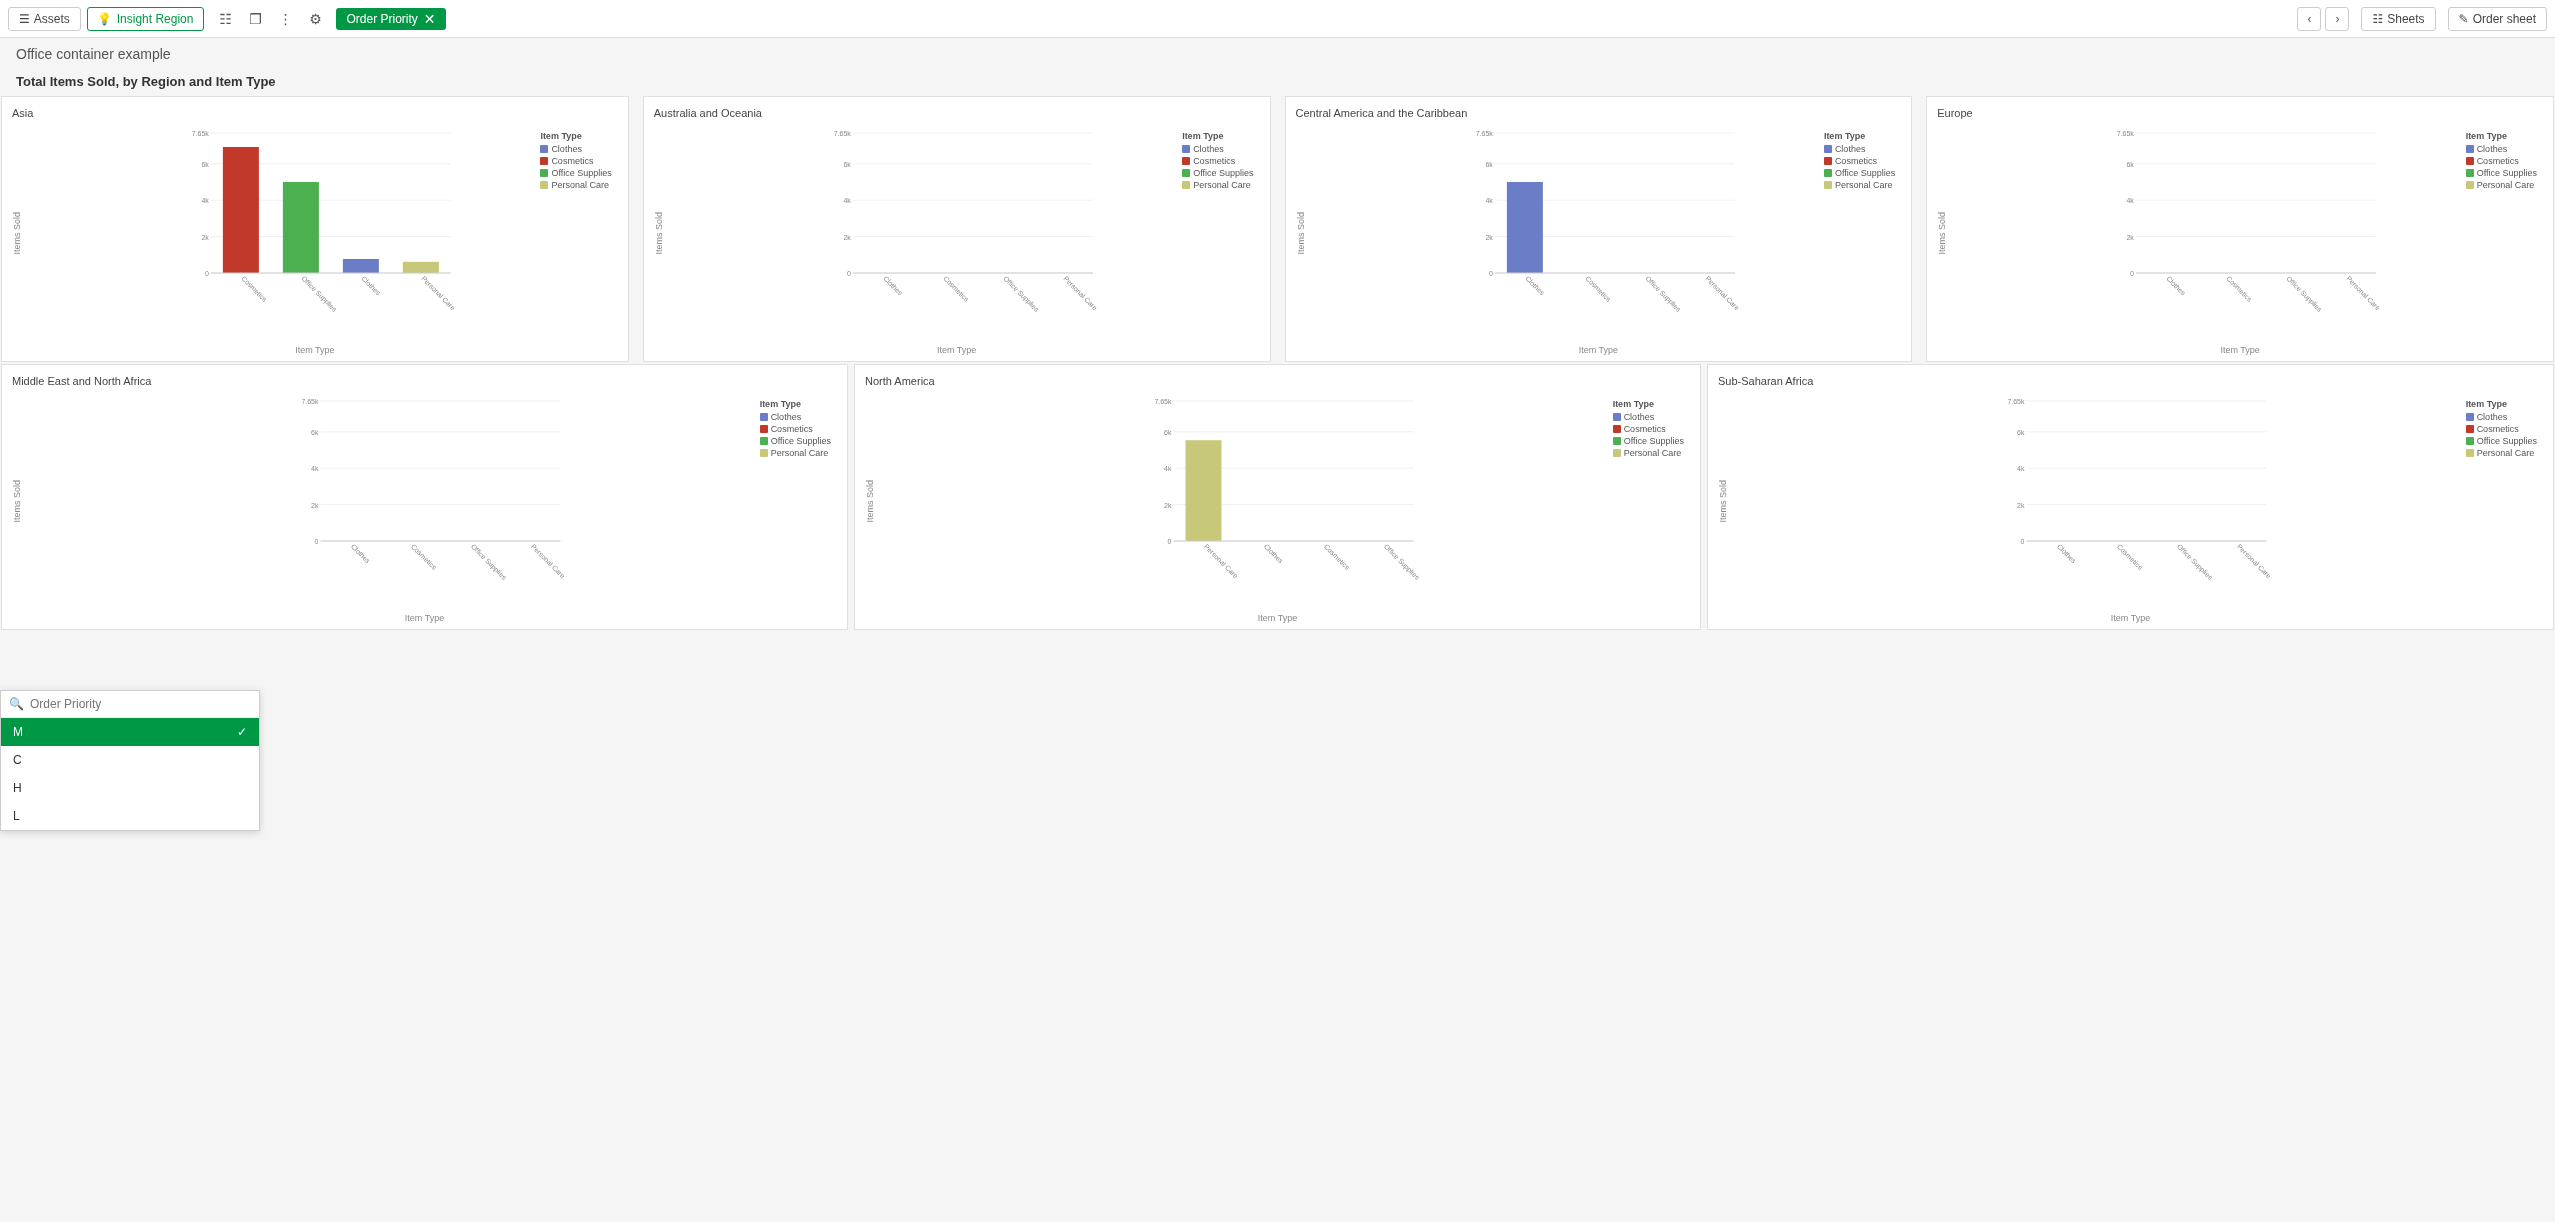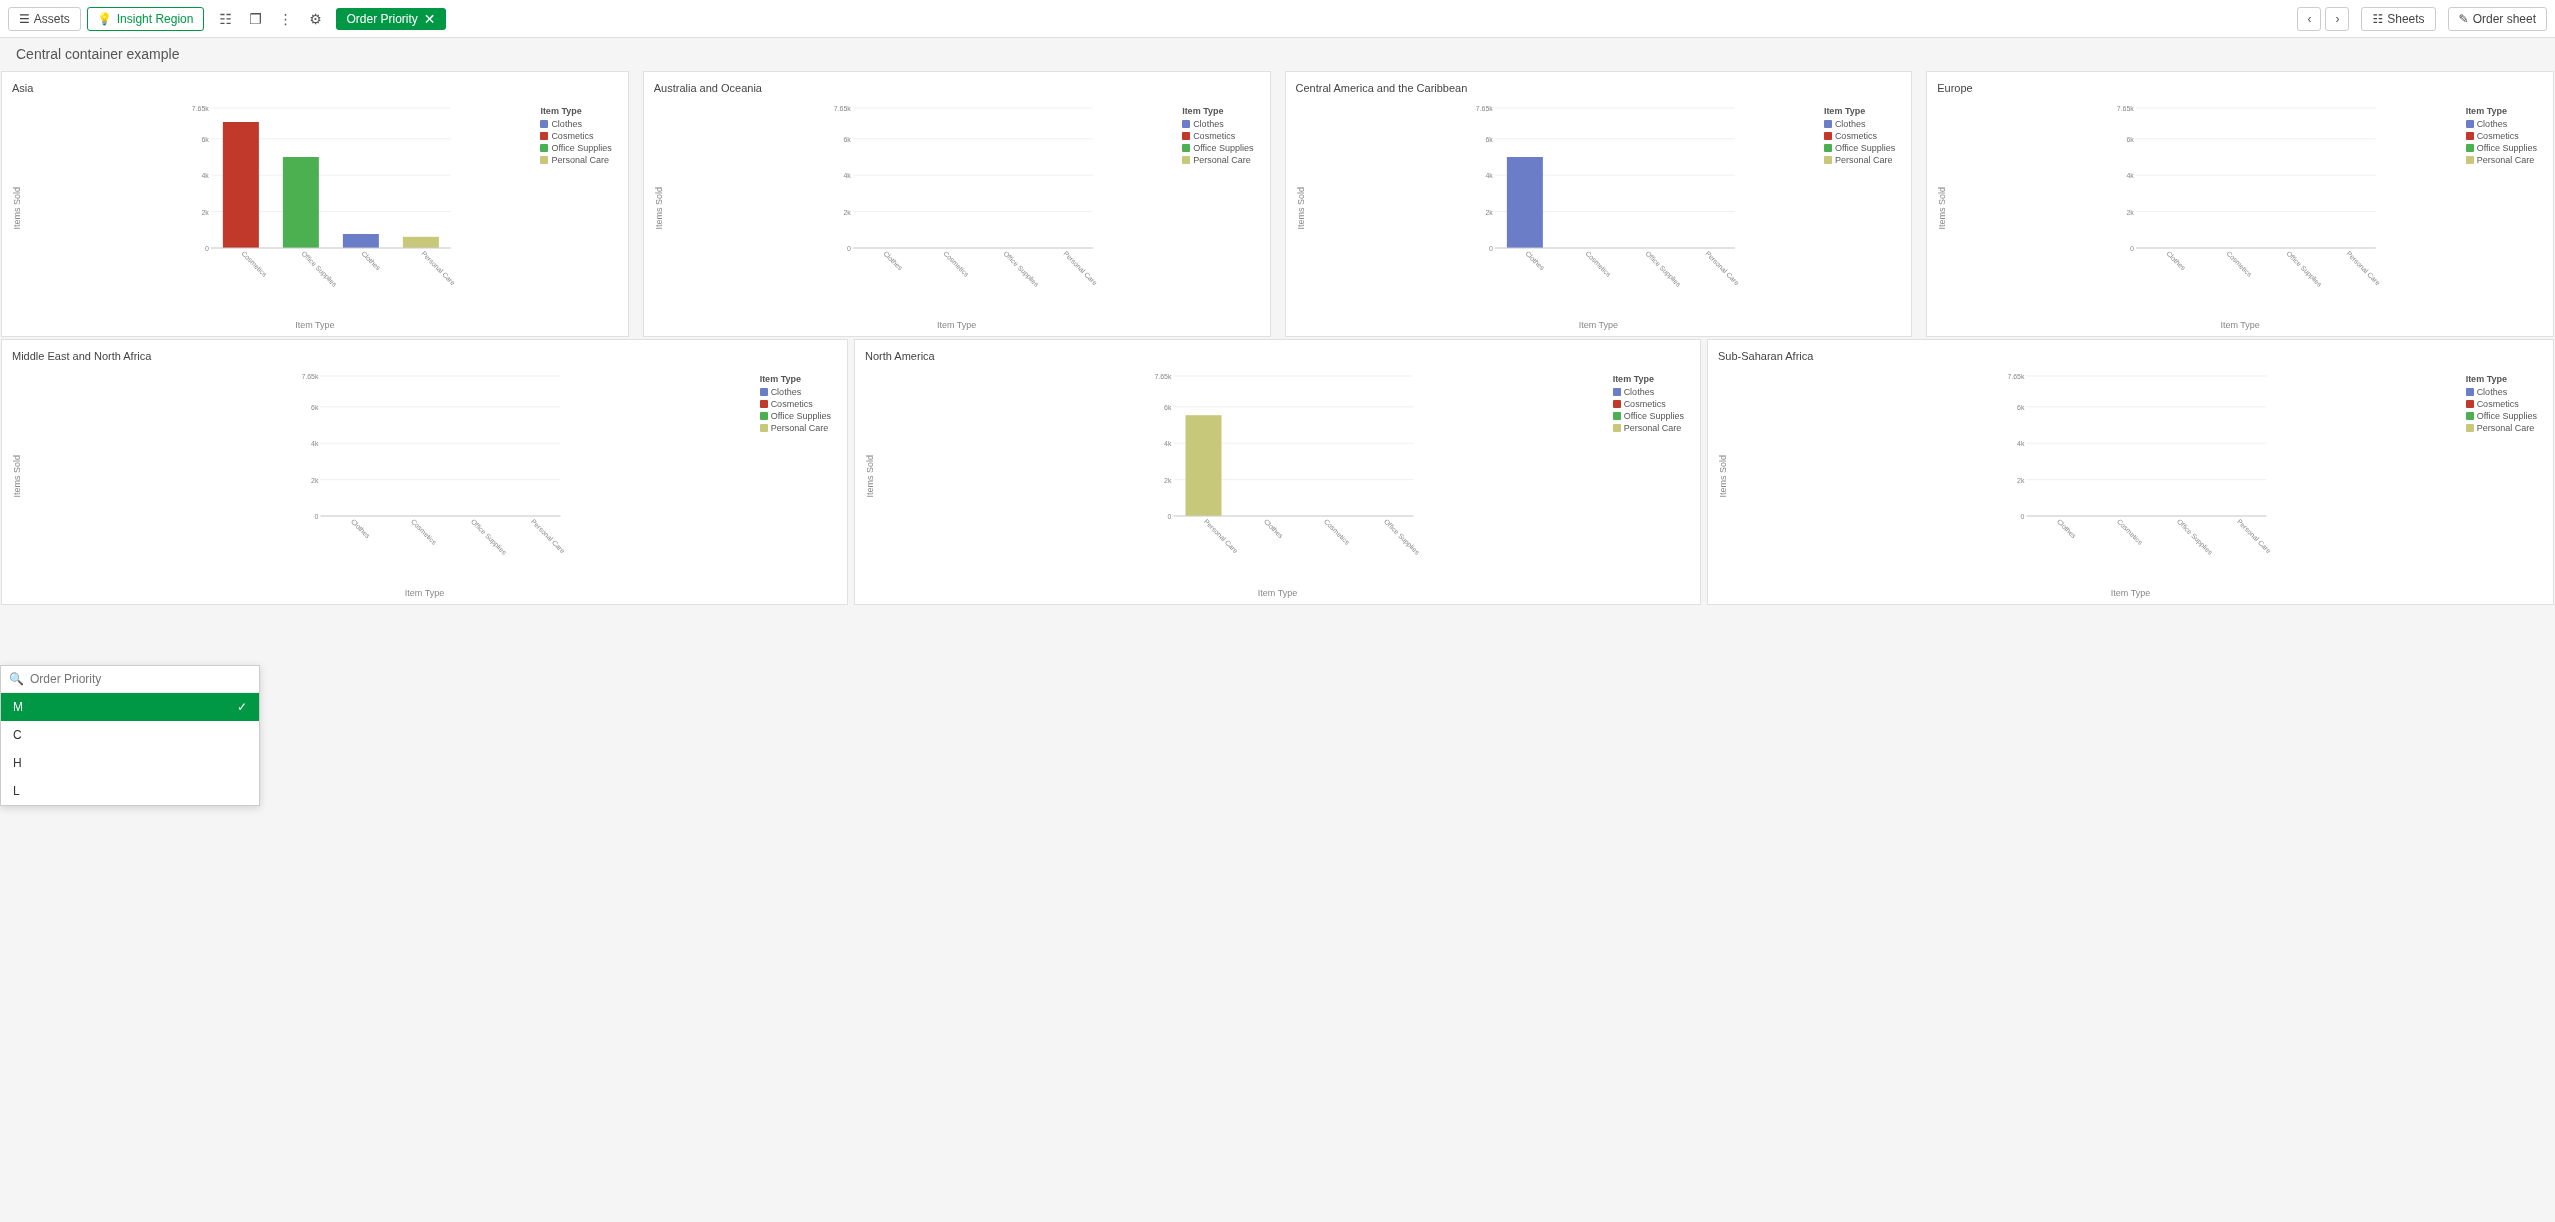--- a/index.html
+++ b/index.html
@@ -132,21 +132,22 @@
       <span>Sheets</span>
     </button>
     <button class="edit-sheet-btn">
       <span>✎</span>
       <span>Order sheet</span>
     </button>
   </div>
 </div>
 
 <div class="main-content">
-  <div class="page-title">Central container example</div>
+  <div class="page-title">Office container example</div>
+  <div class="chart-section-title">Total Items Sold, by Region and Item Type</div>
 
   <div class="trellis-grid" id="row1">
       <div class="chart-cell">
         <div class="chart-cell-title">Asia</div>
         <div class="chart-area">
           <div class="y-axis-label">Items Sold</div>
           <svg width="100%" height="210" viewBox="0 0 280 210">
             <line x1="30" y1="150" x2="270" y2="150" stroke="#e0e0e0" stroke-width="0.5"></line>
             <text x="28" y="153" text-anchor="end" font-size="7" fill="#888">0</text>
             <line x1="30" y1="113.6" x2="270" y2="113.6" stroke="#e0e0e0" stroke-width="0.5"></line>

